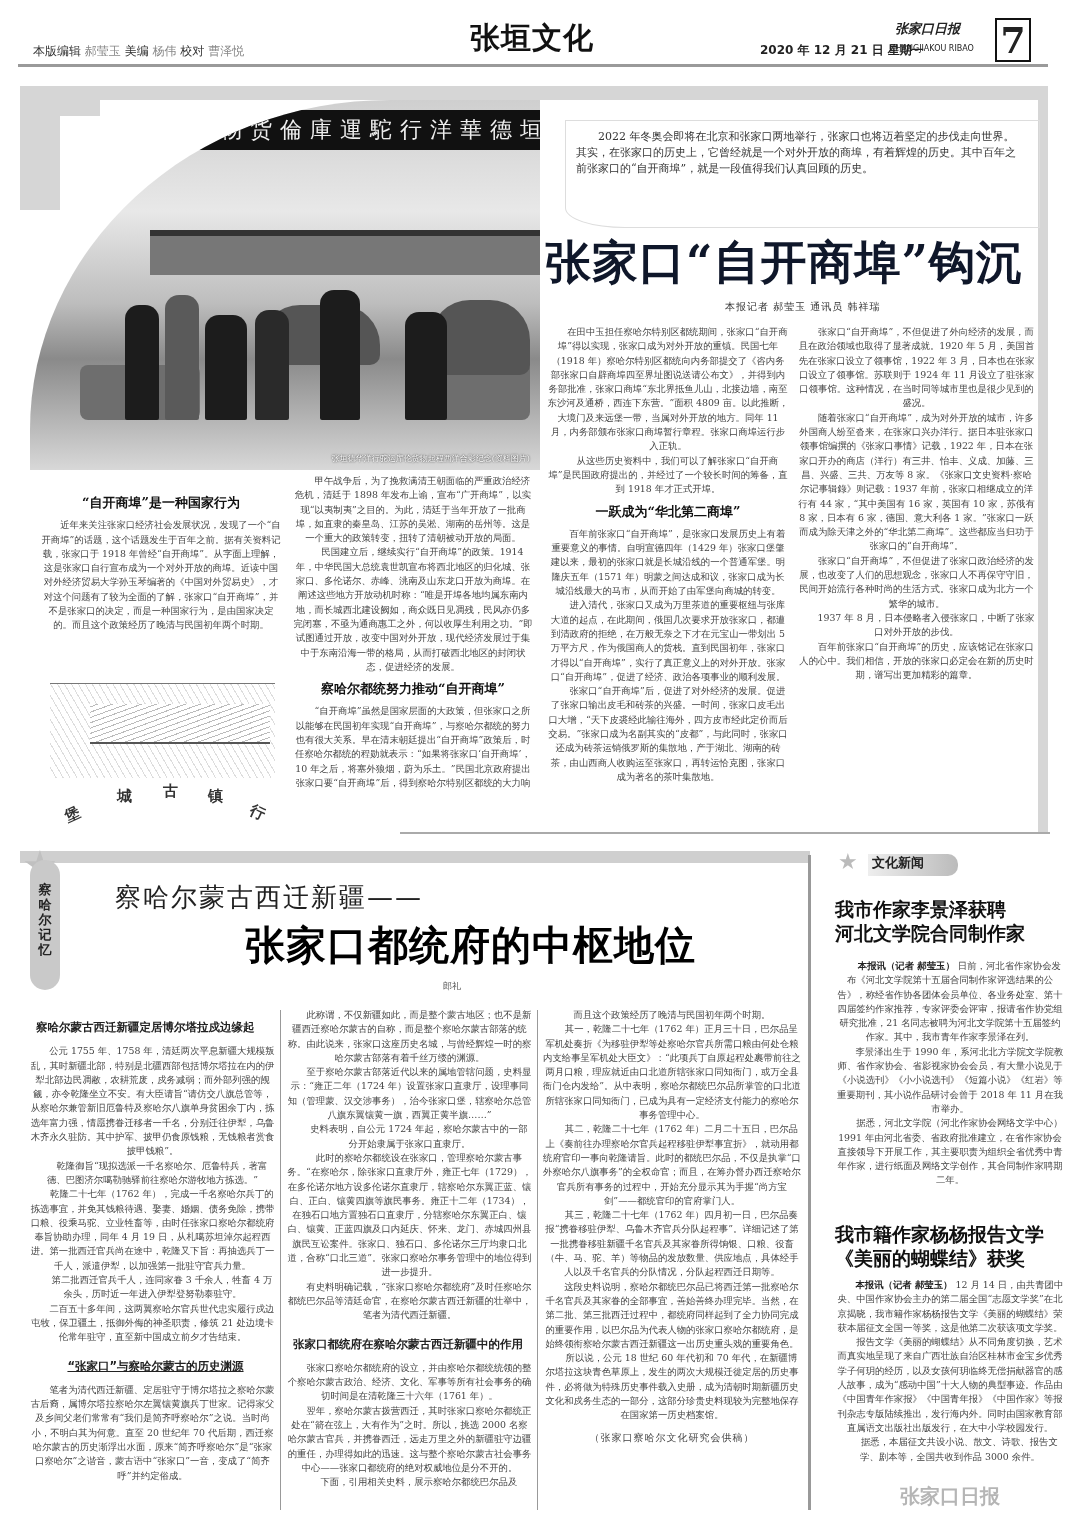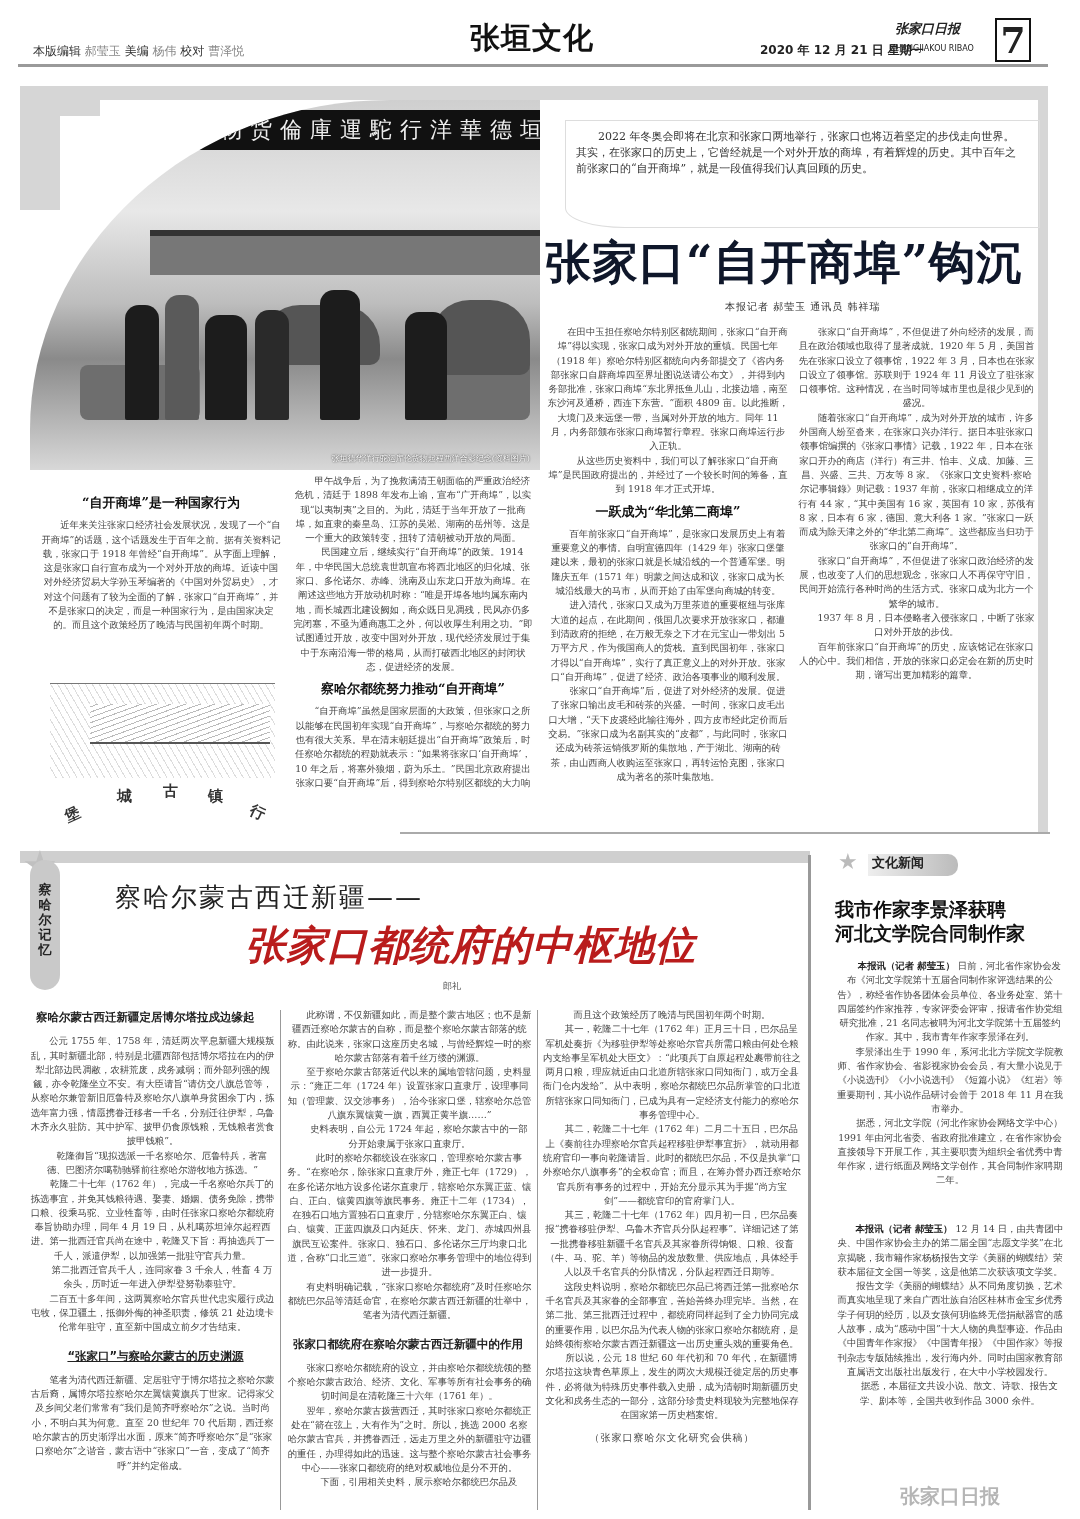--- a/index.html
+++ b/index.html
@@ -39,23 +39,23 @@
   .sketch-roof { position: absolute; left: 40px; top: 20px; width: 180px; height: 40px; border-bottom: 2px solid #555; background: repeating-linear-gradient(-20deg, #fff 0 4px, #bbb 4px 5px); }
   .sketch-label { position: absolute; font-size: 15px; font-weight: bold; color: #333; font-family: "DejaVu Sans", sans-serif; }
 
   .swoosh { left: 400px; top: 832px; width: 650px; height: 2px; background: #aaa; }
 
   
   .sec2-bar { left: 20px; top: 851px; width: 790px; height: 12px; background: #cfcfcf; }
   .sec2-tab { left: 30px; top: 860px; width: 30px; height: 130px; background: #c9c9c9; border-radius: 15px; }
   .sec2-tab-text { position: absolute; left: 6px; top: 22px; width: 18px; font-size: 13px; line-height: 15px; font-weight: bold; color: #222; font-family: "DejaVu Sans", sans-serif; text-align: center; }
   .sec2-kicker { left: 115px; top: 880px; font-size: 26px; font-family: "DejaVu Sans", sans-serif; color: #222; letter-spacing: 2px; white-space: nowrap; }
-  .sec2-title { left: 245px; top: 918px; font-size: 40px; font-weight: bold; color: #b91c1c; font-family: "DejaVu Serif", serif; letter-spacing: 1px; white-space: nowrap; font-style: italic; }
+  .sec2-title { left: 245px; top: 918px; font-size: 40px; font-weight: bold; color: #000000; font-family: "DejaVu Serif", serif; letter-spacing: 1px; white-space: nowrap; }
   .sec2-byline { left: 443px; top: 980px; font-size: 9px; color: #555; }
-  .sec2-subhead { font-size: 11.5px; font-weight: bold; color: #222; font-family: "DejaVu Sans", sans-serif; margin: 2px 0 10px 6px; }
+  .sec2-subhead { font-size: 11.5px; font-weight: bold; color: #222; font-family: "DejaVu Sans", sans-serif; margin: 12px 0 10px 6px; }
   .source-note { text-align: center; font-size: 10px; color: #444; margin-top: 8px; text-indent: 0 !important; letter-spacing: 1px; }
   .vrule { background: #999; width: 1px; }
 
   
   .news-tag { left: 838px; top: 852px; height: 20px; }
   .news-tag-star { position: absolute; left: 0; top: 0; font-size: 22px; color: #bbb; line-height: 20px; }
   .news-tag-label { position: absolute; left: 30px; top: 2px; width: 90px; height: 22px; background: linear-gradient(90deg, #eee, #bbb); border-radius: 0 10px 10px 0; font-size: 13px; font-weight: bold; font-family: "DejaVu Sans", sans-serif; padding-left: 4px; line-height: 18px; color: #222; }
   .news-head { font-size: 19px; line-height: 24px; font-family: "DejaVu Sans", sans-serif; color: #111; font-weight: bold; }
   .lead-bold { font-weight: bold; color: #222; }
   .watermark { left: 900px; top: 1483px; font-size: 20px; color: rgba(120,120,120,0.55); font-family: "DejaVu Sans", sans-serif; font-weight: bold; }
@@ -203,20 +203,24 @@
     <div>河北文学院合同制作家</div>
   </div>
   <div class="col" style="margin-top:14px;">
     <p><span class="lead-bold">本报讯（记者  郝莹玉）</span> <span>日前，河北省作家协会发布《河北文学院第十五届合同制作家评选结果的公告》，称经省作协各团体会员单位、各业务处室、第十四届签约作家推荐，专家评委会评审，报请省作协党组研究批准，21 名同志被聘为河北文学院第十五届签约作家。其中，我市青年作家李景泽在列。</span></p>
     <p>李景泽出生于 1990 年，系河北北方学院文学院教师、省作家协会、省影视家协会会员，有大量小说见于《小说选刊》《小小说选刊》《短篇小说》《红岩》等重要期刊，其小说作品研讨会曾于 2018 年 11 月在我市举办。</p>
     <p>据悉，河北文学院（河北作家协会网络文学中心）1991 年由河北省委、省政府批准建立，在省作家协会直接领导下开展工作，其主要职责为组织全省优秀中青年作家，进行纸面及网络文学创作，其合同制作家聘期二年。</p>
   </div>
 </div>
 
 <div class="abs" style="left:835px;top:1222px;width:230px;">
-  <div class="col" style="margin-top:0;">
+  <div class="news-head">
+    <div>我市籍作家杨杨报告文学</div>
+    <div>《美丽的蝴蝶结》获奖</div>
+  </div>
+  <div class="col" style="margin-top:8px;">
     <p><span class="lead-bold">本报讯（记者  郝莹玉）</span> <span>12 月 14 日，由共青团中央、中国作家协会主办的第二届全国“志愿文学奖”在北京揭晓，我市籍作家杨杨报告文学《美丽的蝴蝶结》荣获本届征文全国一等奖，这是他第二次获该项文学奖。</span></p>
     <p>报告文学《美丽的蝴蝶结》从不同角度切换，艺术而真实地呈现了来自广西壮族自治区桂林市金宝乡优秀学子何玥的经历，以及女孩何玥临终无偿捐献器官的感人故事，成为“感动中国”十大人物的典型事迹。作品由《中国青年作家报》《中国青年报》《中国作家》等报刊杂志专版陆续推出，发行海内外。同时由国家教育部直属语文出版社出版发行，在大中小学校园发行。</p>
     <p>据悉，本届征文共设小说、散文、诗歌、报告文学、剧本等，全国共收到作品 3000 余件。</p>
   </div>
 </div>
 
 <div class="abs watermark">张家口日报</div>
 
 </body></html>

